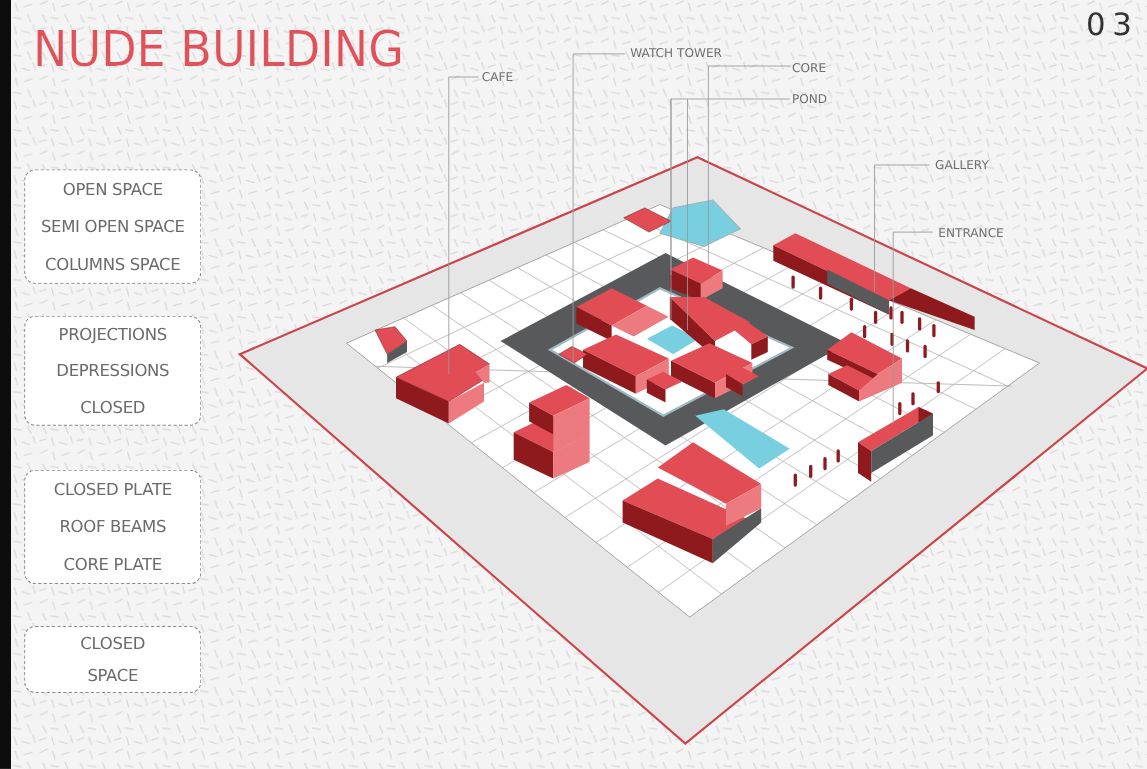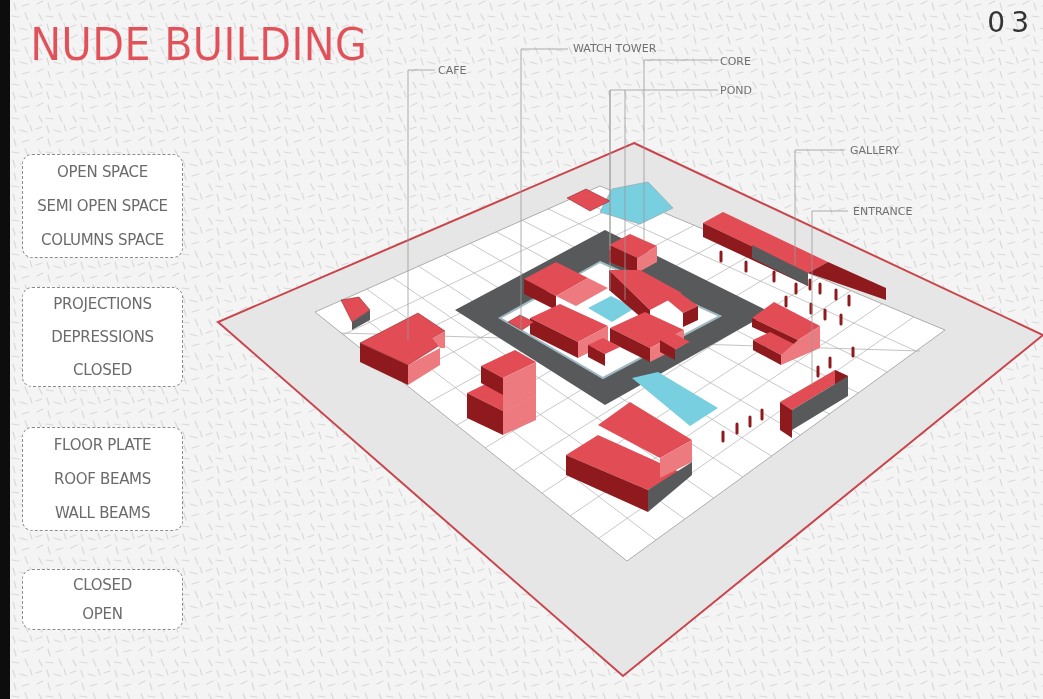--- a/index.html
+++ b/index.html
@@ -237,20 +237,20 @@
   <span class="legend-item">OPEN SPACE</span>
   <span class="legend-item">SEMI OPEN SPACE</span>
   <span class="legend-item">COLUMNS SPACE</span>
 </div>
 <div class="legend-box" style="top:287px;height:100px;">
   <span class="legend-item">PROJECTIONS</span>
   <span class="legend-item">DEPRESSIONS</span>
   <span class="legend-item">CLOSED</span>
 </div>
 <div class="legend-box" style="top:427px;height:104px;">
-  <span class="legend-item">FLOOR PLATE</span>
+  <span class="legend-item">CLOSED PLATE</span>
   <span class="legend-item">ROOF BEAMS</span>
-  <span class="legend-item">WALL BEAMS</span>
+  <span class="legend-item">CORE PLATE</span>
 </div>
 <div class="legend-box" style="top:569px;height:61px;">
   <span class="legend-item">CLOSED</span>
-  <span class="legend-item">OPEN</span>
+  <span class="legend-item">SPACE</span>
 </div>
 
 </body></html>

